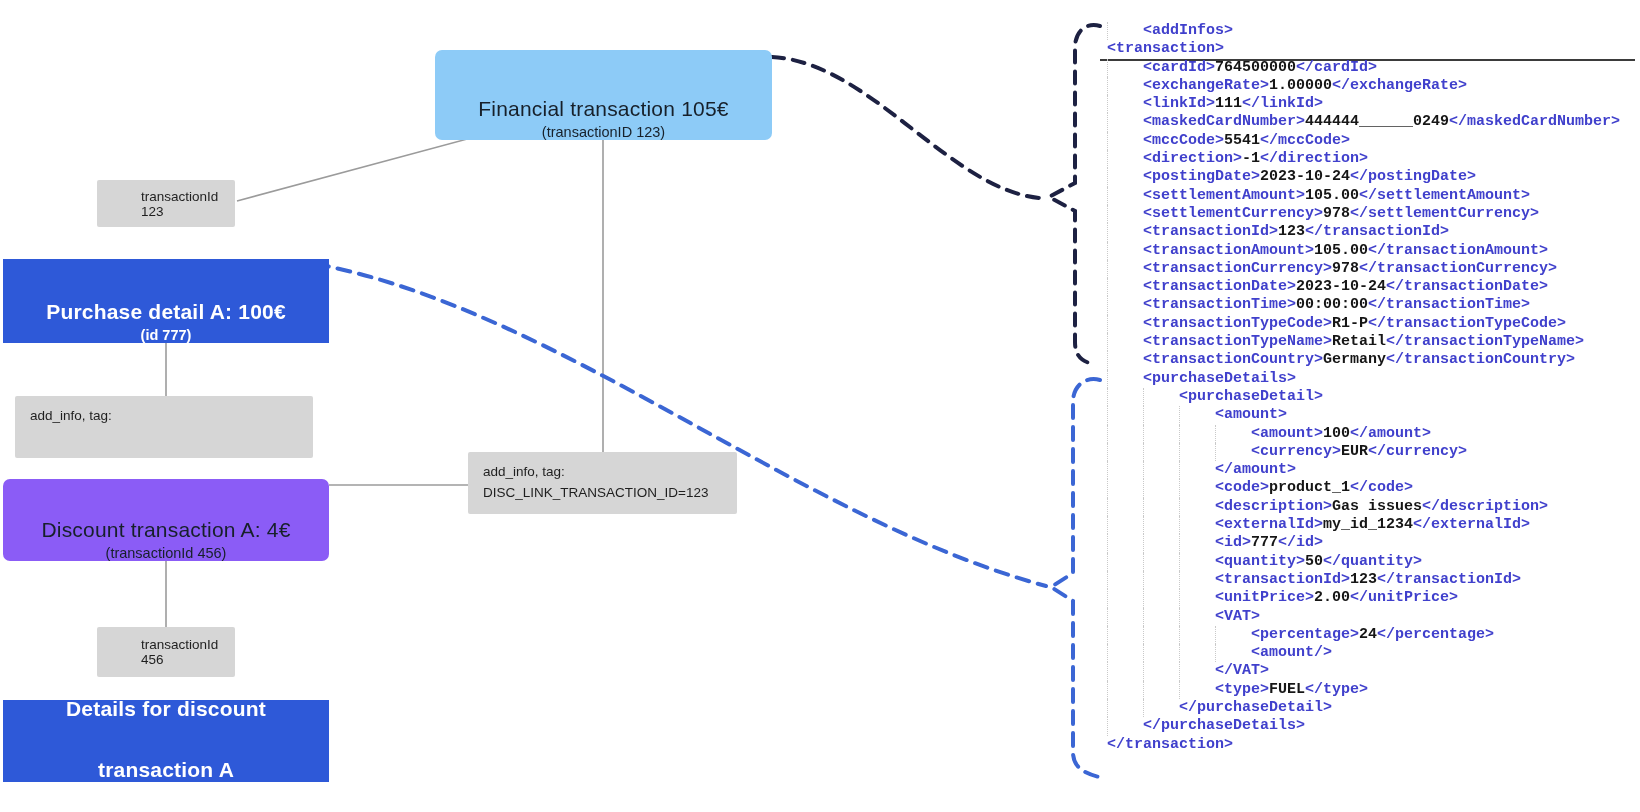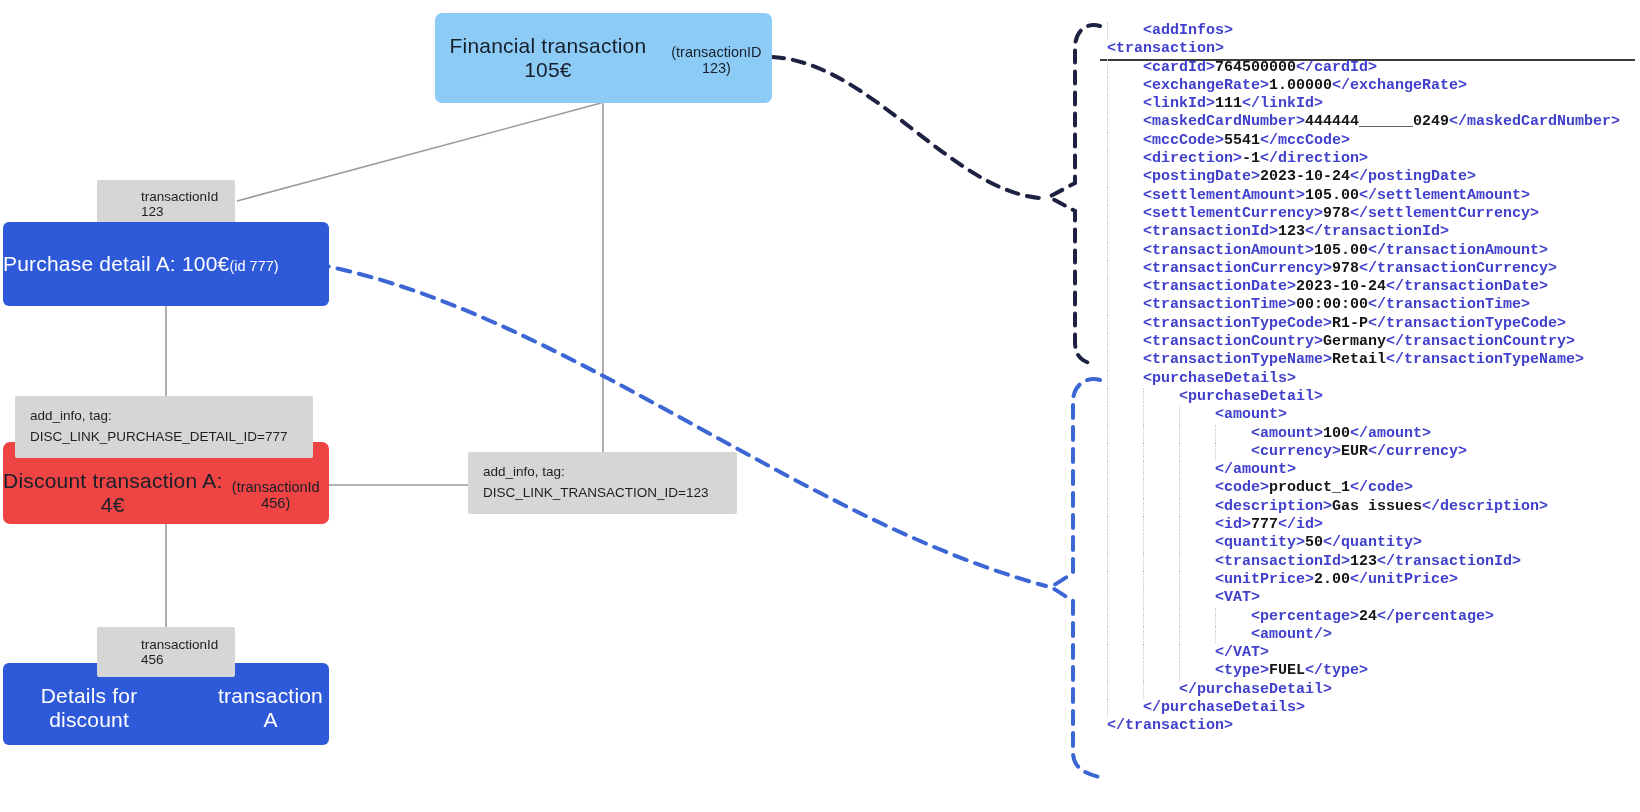--- a/index.html
+++ b/index.html
@@ -4,25 +4,25 @@
 <style>
   html,body{margin:0;padding:0;background:#ffffff;}
   .stage{position:relative;width:1640px;height:812px;overflow:hidden;
          font-family:"Liberation Sans",sans-serif;background:#ffffff;}
   svg.connectors{position:absolute;left:0;top:0;z-index:0;}
   svg.connectors path{fill:none;}
   path.gray{stroke-width:1.6px;}
   path.blackdash{stroke-width:4px;stroke-dasharray:12 9;stroke-linecap:round;}
   path.bluedash{stroke-width:4px;stroke-dasharray:13 9;stroke-linecap:round;}
 
-  .node{position:absolute;box-sizing:border-box;display:flex;flex-direction:row;
-        align-items:center;justify-content:flex-start;text-align:center;}
+  .node{position:absolute;box-sizing:border-box;display:flex;flex-direction:column;
+        align-items:center;justify-content:flex-end;text-align:center;margin-top:37px;}
   .node .title{font-size:21px;letter-spacing:.2px;}
   .node .subtitle{font-size:14.5px;margin-top:3px;}
-  .dark-node{color:#ffffff;border-radius:6px;z-index:2;}
+  .dark-node{color:#ffffff;border-radius:0;z-index:2;font-weight:bold;}
   .light-node{color:#17202a;border-radius:7px;z-index:2;}
   .gray-label{position:absolute;box-sizing:border-box;color:#1f1f1f;
               display:flex;align-items:center;justify-content:center;
               font-size:13.5px;border-radius:2px;padding-left:44px;}
   .gray-info{position:absolute;box-sizing:border-box;color:#1f1f1f;
              font-size:13.5px;line-height:1.55;padding:10px 0 10px 15px;
              text-align:left;border-radius:2px;z-index:3;}
   .z1{z-index:1;} .z3{z-index:3;}
 
   .xml{position:absolute;left:1107px;top:22px;z-index:2;
@@ -60,24 +60,23 @@
     <span>transactionId 123</span>
   </div>
 
   <div class="node dark-node" style="left: 3px; top: 222px; width: 326px; height: 84px; background: rgb(46, 89, 216);">
     <div class="title">Purchase detail A: 100€</div>
     <div class="subtitle">(id 777)</div>
   </div>
 
   <div class="gray-info" style="left: 15px; top: 396px; width: 298px; height: 62px; background: rgb(214, 214, 214);">
     <div>add_info, tag:</div>
-    <div>DISC_LINK_PURCHASE_DETAIL_ID=777</div>
   </div>
 
-  <div class="node light-node" style="left: 3px; top: 442px; width: 326px; height: 82px; padding-top: 20px; background: #ef4444;">
+  <div class="node light-node" style="left: 3px; top: 442px; width: 326px; height: 82px; padding-top: 20px; background: #8b5cf6;">
     <div class="title">Discount transaction A: 4€</div>
     <div class="subtitle">(transactionId 456)</div>
   </div>
 
   <div class="gray-info" style="left: 468px; top: 452px; width: 269px; height: 62px; background: rgb(214, 214, 214);">
     <div>add_info, tag:</div>
     <div>DISC_LINK_TRANSACTION_ID=123</div>
   </div>
 
   <div class="gray-label z3" style="left: 97px; top: 627px; width: 138px; height: 50px; background: rgb(214, 214, 214);">
@@ -102,30 +101,31 @@
       <div class="xline"><span class="guide"></span><span class="xt">&lt;direction&gt;</span><span class="xv">-1</span><span class="xt">&lt;/direction&gt;</span></div>
       <div class="xline"><span class="guide"></span><span class="xt">&lt;postingDate&gt;</span><span class="xv">2023-10-24</span><span class="xt">&lt;/postingDate&gt;</span></div>
       <div class="xline"><span class="guide"></span><span class="xt">&lt;settlementAmount&gt;</span><span class="xv">105.00</span><span class="xt">&lt;/settlementAmount&gt;</span></div>
       <div class="xline"><span class="guide"></span><span class="xt">&lt;settlementCurrency&gt;</span><span class="xv">978</span><span class="xt">&lt;/settlementCurrency&gt;</span></div>
       <div class="xline"><span class="guide"></span><span class="xt">&lt;transactionId&gt;</span><span class="xv">123</span><span class="xt">&lt;/transactionId&gt;</span></div>
       <div class="xline"><span class="guide"></span><span class="xt">&lt;transactionAmount&gt;</span><span class="xv">105.00</span><span class="xt">&lt;/transactionAmount&gt;</span></div>
       <div class="xline"><span class="guide"></span><span class="xt">&lt;transactionCurrency&gt;</span><span class="xv">978</span><span class="xt">&lt;/transactionCurrency&gt;</span></div>
       <div class="xline"><span class="guide"></span><span class="xt">&lt;transactionDate&gt;</span><span class="xv">2023-10-24</span><span class="xt">&lt;/transactionDate&gt;</span></div>
       <div class="xline"><span class="guide"></span><span class="xt">&lt;transactionTime&gt;</span><span class="xv">00:00:00</span><span class="xt">&lt;/transactionTime&gt;</span></div>
       <div class="xline"><span class="guide"></span><span class="xt">&lt;transactionTypeCode&gt;</span><span class="xv">R1-P</span><span class="xt">&lt;/transactionTypeCode&gt;</span></div>
+      <div class="xline"><span class="guide"></span><span class="xt">&lt;transactionTypeName&gt;</span><span class="xv">Retail</span><span class="xt">&lt;/transactionTypeName&gt;</span></div>
       <div class="xline"><span class="guide"></span><span class="xt">&lt;transactionCountry&gt;</span><span class="xv">Germany</span><span class="xt">&lt;/transactionCountry&gt;</span></div>
-      <div class="xline"><span class="guide"></span><span class="xt">&lt;transactionTypeName&gt;</span><span class="xv">Retail</span><span class="xt">&lt;/transactionTypeName&gt;</span></div>
       <div class="xline"><span class="guide"></span><span class="xt">&lt;purchaseDetails&gt;</span></div>
       <div class="xline"><span class="guide"></span><span class="guide"></span><span class="xt">&lt;purchaseDetail&gt;</span></div>
       <div class="xline"><span class="guide"></span><span class="guide"></span><span class="guide"></span><span class="xt">&lt;amount&gt;</span></div>
       <div class="xline"><span class="guide"></span><span class="guide"></span><span class="guide"></span><span class="guide"></span><span class="xt">&lt;amount&gt;</span><span class="xv">100</span><span class="xt">&lt;/amount&gt;</span></div>
       <div class="xline"><span class="guide"></span><span class="guide"></span><span class="guide"></span><span class="guide"></span><span class="xt">&lt;currency&gt;</span><span class="xv">EUR</span><span class="xt">&lt;/currency&gt;</span></div>
       <div class="xline"><span class="guide"></span><span class="guide"></span><span class="guide"></span><span class="xt">&lt;/amount&gt;</span></div>
       <div class="xline"><span class="guide"></span><span class="guide"></span><span class="guide"></span><span class="xt">&lt;code&gt;</span><span class="xv">product_1</span><span class="xt">&lt;/code&gt;</span></div>
       <div class="xline"><span class="guide"></span><span class="guide"></span><span class="guide"></span><span class="xt">&lt;description&gt;</span><span class="xv">Gas issues</span><span class="xt">&lt;/description&gt;</span></div>
+      <div class="xline"><span class="guide"></span><span class="guide"></span><span class="guide"></span><span class="xt">&lt;externalId&gt;</span><span class="xv">my_id_1234</span><span class="xt">&lt;/externalId&gt;</span></div>
       <div class="xline"><span class="guide"></span><span class="guide"></span><span class="guide"></span><span class="xt">&lt;id&gt;</span><span class="xv">777</span><span class="xt">&lt;/id&gt;</span></div>
       <div class="xline"><span class="guide"></span><span class="guide"></span><span class="guide"></span><span class="xt">&lt;quantity&gt;</span><span class="xv">50</span><span class="xt">&lt;/quantity&gt;</span></div>
       <div class="xline"><span class="guide"></span><span class="guide"></span><span class="guide"></span><span class="xt">&lt;transactionId&gt;</span><span class="xv">123</span><span class="xt">&lt;/transactionId&gt;</span></div>
       <div class="xline"><span class="guide"></span><span class="guide"></span><span class="guide"></span><span class="xt">&lt;unitPrice&gt;</span><span class="xv">2.00</span><span class="xt">&lt;/unitPrice&gt;</span></div>
       <div class="xline"><span class="guide"></span><span class="guide"></span><span class="guide"></span><span class="xt">&lt;VAT&gt;</span></div>
       <div class="xline"><span class="guide"></span><span class="guide"></span><span class="guide"></span><span class="guide"></span><span class="xt">&lt;percentage&gt;</span><span class="xv">24</span><span class="xt">&lt;/percentage&gt;</span></div>
       <div class="xline"><span class="guide"></span><span class="guide"></span><span class="guide"></span><span class="guide"></span><span class="xt">&lt;amount/&gt;</span></div>
       <div class="xline"><span class="guide"></span><span class="guide"></span><span class="guide"></span><span class="xt">&lt;/VAT&gt;</span></div>
       <div class="xline"><span class="guide"></span><span class="guide"></span><span class="guide"></span><span class="xt">&lt;type&gt;</span><span class="xv">FUEL</span><span class="xt">&lt;/type&gt;</span></div>
       <div class="xline"><span class="guide"></span><span class="guide"></span><span class="xt">&lt;/purchaseDetail&gt;</span></div>

